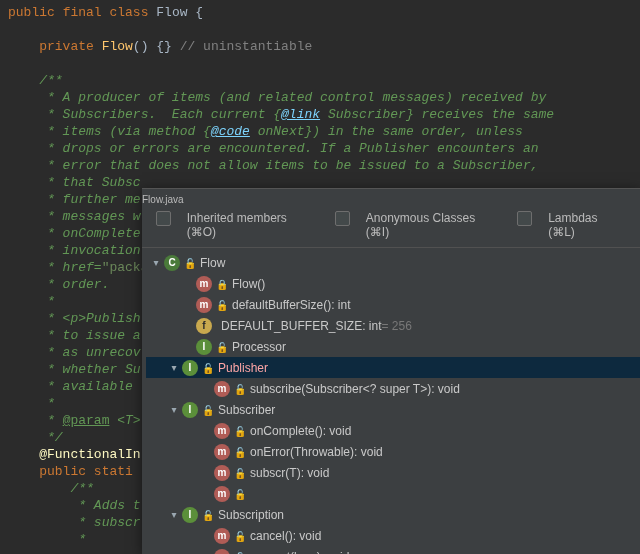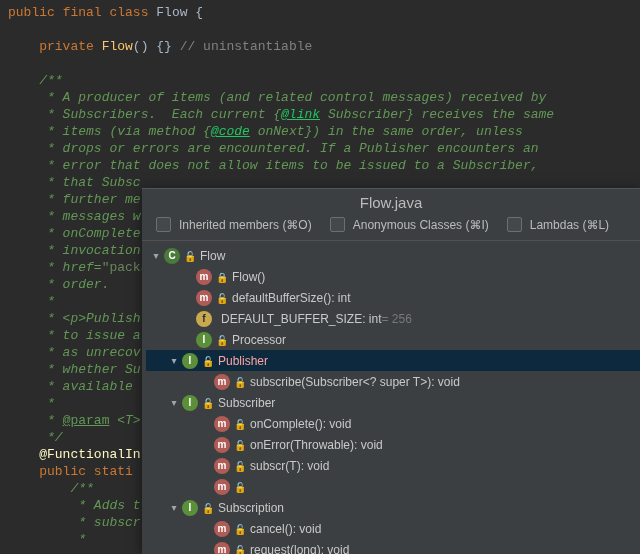--- a/index.html
+++ b/index.html
@@ -8,31 +8,31 @@
   .editor{position:absolute;left:0;top:0;right:0;bottom:0;padding:4px 0 0 8px;
     white-space:pre;line-height:17px}
   .kw{color:#cc7832}
   .cm{color:#808080}
   .doc{color:#629755;font-style:italic}
   .str{color:#6a8759}
   .cls{color:#a9b7c6}
   .fn{color:#ffc66d}
   .an{color:#fef9c3}
   .param{color:#629755;text-decoration:underline}
-  .link{color:#22c55e;font-style:italic;text-decoration:underline}
+  .link{color:#7dd3fc;font-style:italic;text-decoration:underline}
 
   
   .popup{position:absolute;left:142px;top:188px;right:0;bottom:0;
     background:#3c3f41;color:#bbbbbb;border-top:1px solid #555;
     box-shadow:0 2px 12px rgba(0,0,0,.5);
     font-family:"Lucida Grande","Segoe UI",Arial,sans-serif;font-size:12px}
-  .popup-title{text-align:center;font-size:15px;color:#bbb;padding:5px 0 4px}
+  .popup-title{font-size:10px;color:#bbb;padding:5px 0 4px}
   .filters{display:flex;gap:18px;padding:2px 14px 8px;
     border-bottom:1px solid #515151;align-items:center}
-  .chk{display:flex;align-items:center;gap:8px;color:#bbb}
+  .chk{display:flex;align-items:flex-start;gap:16px;color:#bbb}
   .chk-box{width:13px;height:13px;border:1px solid #6e6e6e;border-radius:2px;
     background:#43494a}
   .tree{padding:4px 0 0 4px}
   .row{display:flex;align-items:center;height:21px;white-space:nowrap}
   .row.sel{background:#0d293e}
   .arrow{width:12px;text-align:center;color:#9aa7b0;font-size:10px;margin-right:2px}
   .arrow.down::before{content:"\25BE"}
   .arrow.none{width:12px}
   .ico{width:16px;height:16px;border-radius:8px;display:flex;align-items:center;
     justify-content:center;font-weight:bold;font-size:10px;margin-right:4px;

